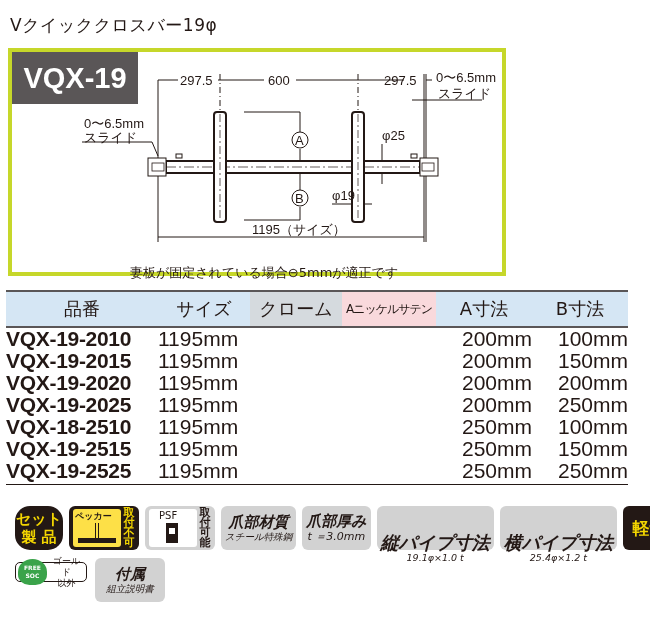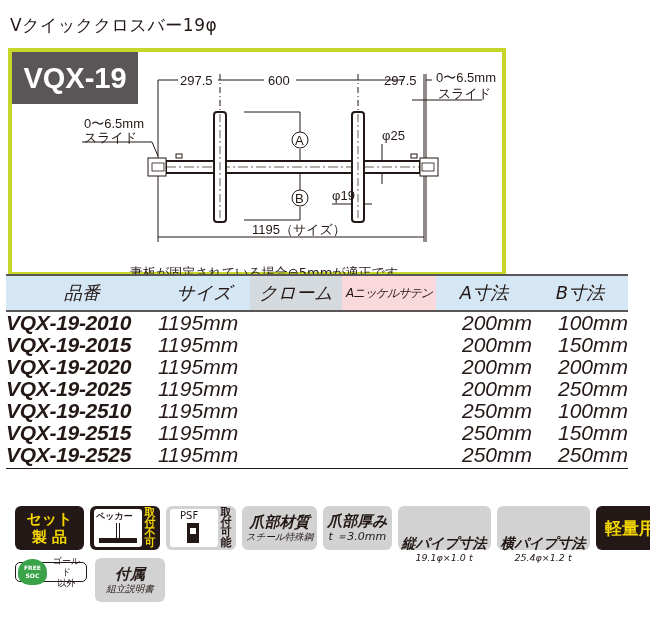--- a/index.html
+++ b/index.html
@@ -3,51 +3,51 @@
 <meta charset="utf-8">
 <style>
   * { box-sizing: border-box; margin: 0; padding: 0; }
   body { width: 650px; height: 620px; background: #ffffff; font-family: "DejaVu Sans", sans-serif; color: #231815; position: relative; overflow: hidden; }
   .title { position: absolute; left: 10px; top: 14px; font-size: 17px; color: #231815; letter-spacing: 0.5px; }
   .frame { position: absolute; left: 8px; top: 48px; width: 498px; height: 228px; border: 4px solid #c6d72a; }
   .model-tag { position: absolute; left: 0; top: 0; width: 126px; height: 52px; background: #5a5657; color: #fff; font-family: "Liberation Sans", sans-serif; font-weight: bold; font-size: 29px; line-height: 52px; text-align: center; }
   .diagram { position: absolute; left: 0; top: 0; width: 490px; height: 220px; }
   .dim-text { font-family: "Liberation Sans", sans-serif; font-size: 13px; fill: #231815; }
   .note { position: absolute; left: 118px; top: 212px; font-size: 13px; color: #231815; white-space: nowrap; }
-  table.spec { position: absolute; left: 6px; top: 274px; width: 622px; border-collapse: collapse; font-style: italic; }
+  table.spec { position: absolute; left: 6px; top: 290px; width: 622px; border-collapse: collapse; }
   table.spec thead th { height: 36px; font-weight: normal; font-size: 18px; color: #231815; border-top: 2px solid #5a5657; border-bottom: 2px solid #5a5657; background: #d5e6f4; }
   th.th-chrome { background: #d5dade !important; }
   th.th-nickel { background: #f9d9dc !important; font-size: 12px !important; letter-spacing: -1px; }
   table.spec tbody td { font-family: "Liberation Sans", sans-serif; font-size: 21px; line-height: 22px; padding: 0; white-space: nowrap; }
   td.code { font-weight: bold; font-size: 21px; letter-spacing: -0.3px; }
   td.size { font-weight: normal; }
   td.num { text-align: right; }
   table.spec tbody tr:last-child td { border-bottom: 1.5px solid #231815; padding-bottom: 2px; margin-top: 14px; }
   .badges { position: absolute; left: 15px; top: 506px; display: flex; gap: 6px; }
   .badge { height: 44px; border-radius: 6px; display: flex; flex-direction: column; align-items: center; justify-content: center; }
   .badge-dark { background: #231815; color: #f3d500; font-weight: bold; }
   .badge-gray { background: #d2d2d2; color: #231815; }
-  .b-set { width: 69px; font-size: 15px; line-height: 18px; text-align: center; }
+  .b-set { width: 48px; font-size: 15px; line-height: 18px; text-align: center; border-radius: 15px; }
   .b-packer { width: 70px; flex-direction: row; padding: 3px; gap: 2px; }
-  .b-packer .inner { width: 48px; height: 38px; background: #ffffff; border-radius: 3px; position: relative; padding-left: 19px; }
+  .b-packer .inner { width: 48px; height: 38px; background: #fde047; border-radius: 3px; position: relative; padding-left: 19px; }
   .b-packer .inner .lbl { position: absolute; left: 2px; top: 1px; font-size: 9px; color: #231815; }
   .b-packer .inner .pole { position: absolute; left: 22px; top: 14px; width: 4px; height: 16px; border-left: 1px solid #231815; border-right: 1px solid #231815; }
   .b-packer .inner .foot { position: absolute; left: 5px; top: 29px; width: 38px; height: 5px; background: #231815; }
   .b-packer .vtxt { color: #f3d500; font-size: 11px; line-height: 10px; width: 12px; text-align: center; font-weight: bold; }
   .b-psf { width: 70px; flex-direction: row; padding: 3px; gap: 2px; background: #d2d2d2; }
   .b-psf .inner { width: 48px; height: 38px; background: #fff; border-radius: 3px; position: relative; }
   .b-psf .inner .lbl { position: absolute; left: 10px; top: 1px; font-size: 10px; color: #231815; }
   .b-psf .inner .shape { position: absolute; left: 17px; top: 14px; width: 12px; height: 20px; background: #231815; }
   .b-psf .inner .shape::after { content: ""; position: absolute; left: 3px; top: 5px; width: 6px; height: 6px; background: #fff; }
   .b-psf .vtxt { color: #231815; font-size: 11px; line-height: 10px; width: 12px; text-align: center; font-weight: bold; }
   .b-info { padding: 13px 4px; font-style: italic; }
   .b-info .big { font-size: 15px; font-weight: bold; line-height: 18px; white-space: nowrap; }
   .b-info .small { font-size: 9.5px; line-height: 12px; white-space: nowrap; }
   .b-info .mid { font-size: 11px; line-height: 14px; white-space: nowrap; }
-  .b-info .big.sm { font-size: 14px; margin-top: 42px; }
+  .b-info .big.sm { font-size: 18px; margin-top: 42px; }
   .b-light { width: 70px; font-size: 17px; }
   .row2 { position: absolute; left: 15px; top: 558px; display: flex; gap: 8px; }
   .free-soc { width: 72px; height: 20px; border: 1px solid #231815; border-radius: 5px; display: flex; align-items: center; padding: 2px; gap: 2px; margin-top: 4px; }
   .free-soc .logo { width: 30px; height: 26px; background: #3aa34a; border-radius: 50% 50% 40% 40%; color: #fff; font-size: 6px; font-weight: bold; text-align: center; line-height: 8px; padding-top: 5px; }
   .free-soc .txt { font-size: 9px; line-height: 11px; text-align: center; color: #231815; }
   .b-attach { width: 70px; height: 44px; }
 </style>
 </head>
 <body>
 
@@ -167,21 +167,21 @@
     </tr>
     <tr>
       <td class="code">VQX-19-2025</td>
       <td class="size">1195mm</td>
       <td></td>
       <td></td>
       <td class="num">200mm</td>
       <td class="num">250mm</td>
     </tr>
     <tr>
-      <td class="code">VQX-19-2510</td>
+      <td class="code">VQX-18-2510</td>
       <td class="size">1195mm</td>
       <td></td>
       <td></td>
       <td class="num">250mm</td>
       <td class="num">100mm</td>
     </tr>
     <tr>
       <td class="code">VQX-19-2515</td>
       <td class="size">1195mm</td>
       <td></td>

